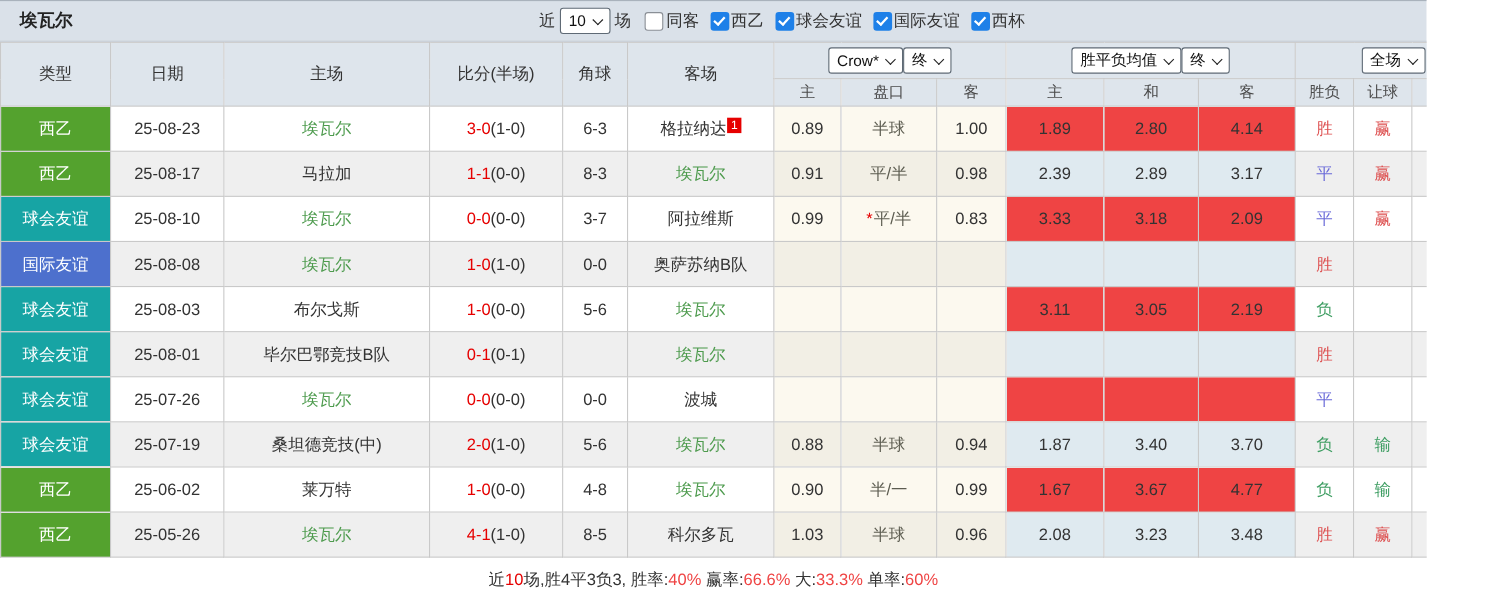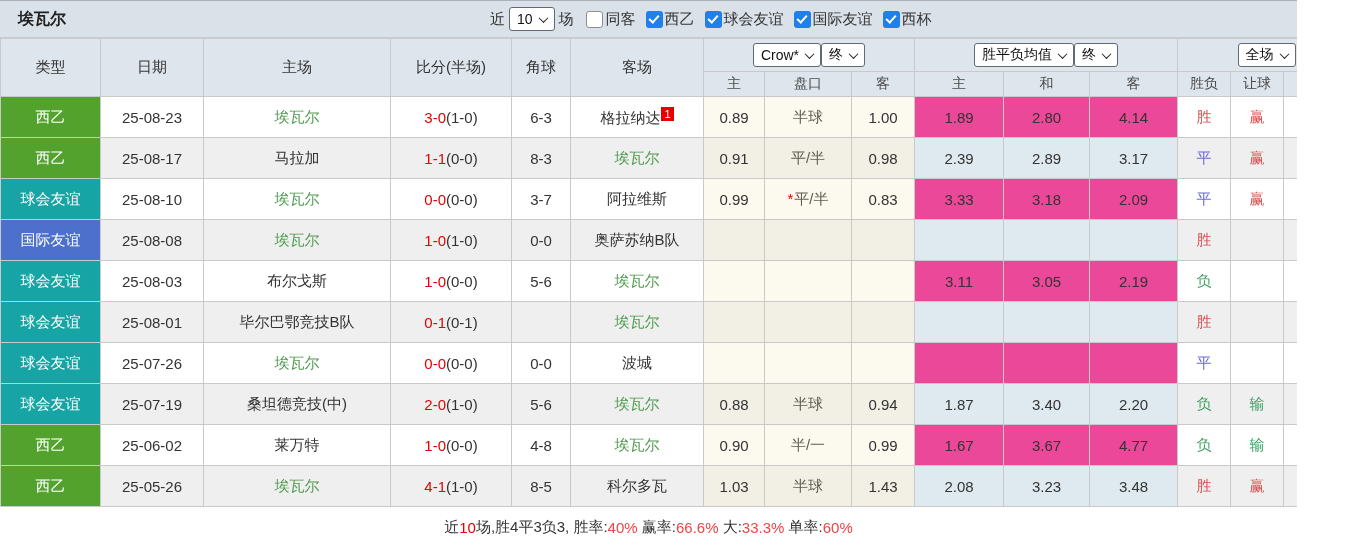--- a/index.html
+++ b/index.html
@@ -33,21 +33,21 @@
   th, td { border:1px solid #c9c9c9; text-align:center; overflow:hidden; white-space:nowrap; }
   thead th { background:#dee5ec; font-weight:normal; color:#333; font-size:15px; }
   thead tr.h1 th { height:33px; }
   thead tr.h2 th { height:25px; font-size:14px; color:#4a4a4a; }
   .selcell { display:flex; justify-content:center; align-items:flex-end; gap:0; }
 
   tbody td { height:41px; font-size:15px; color:#333; background:#fff; }
   tbody tr:nth-child(even) td { background:#efefef; }
   tbody td.c-crow { background:#fcf9ef; }
   tbody tr:nth-child(even) td.c-crow { background:#f2efe5; }
-  tbody td.c-avg { background:#ec4899; }
+  tbody td.c-avg { background:#ef4444; }
   tbody tr:nth-child(even) td.c-avg { background:#dfeaf0; }
 
   td.c-type { color:#fff; font-size:15px; }
   .t-green  { background:#54a22e !important; }
   .t-teal   { background:#17a4a4 !important; }
   .t-blue   { background:#4d70cd !important; }
 
   .self { color:#4e9b4e; }
   .score { color:#e60000; }
   .half { color:#333; }
@@ -302,21 +302,21 @@
       <td class="c-date">25-07-19</td>
       <td><span>桑坦德竞技(中)</span></td>
       <td><span class="score">2-0</span><span class="half">(1-0)</span></td>
       <td>5-6</td>
       <td><span class="self">埃瓦尔</span></td>
       <td class="c-crow">0.88</td>
       <td class="c-crow c-pankou">半球</td>
       <td class="c-crow">0.94</td>
       <td class="c-avg">1.87</td>
       <td class="c-avg">3.40</td>
-      <td class="c-avg">2.20</td>
+      <td class="c-avg">3.70</td>
       <td class="r-green">负</td>
       <td class="r-green">输</td>
       <td class="r-green">小</td>
     </tr>
         <tr>
       <td class="c-type t-green">西乙</td>
       <td class="c-date">25-06-02</td>
       <td><span>莱万特</span></td>
       <td><span class="score">1-0</span><span class="half">(0-0)</span></td>
       <td>4-8</td>
@@ -333,21 +333,21 @@
     </tr>
         <tr>
       <td class="c-type t-green">西乙</td>
       <td class="c-date">25-05-26</td>
       <td><span class="self">埃瓦尔</span></td>
       <td><span class="score">4-1</span><span class="half">(1-0)</span></td>
       <td>8-5</td>
       <td><span>科尔多瓦</span></td>
       <td class="c-crow">1.03</td>
       <td class="c-crow c-pankou">半球</td>
-      <td class="c-crow">1.43</td>
+      <td class="c-crow">0.96</td>
       <td class="c-avg">2.08</td>
       <td class="c-avg">3.23</td>
       <td class="c-avg">3.48</td>
       <td class="r-red">胜</td>
       <td class="r-red">赢</td>
       <td class="r-red">大</td>
     </tr>
       </tbody>
   </table>
 

